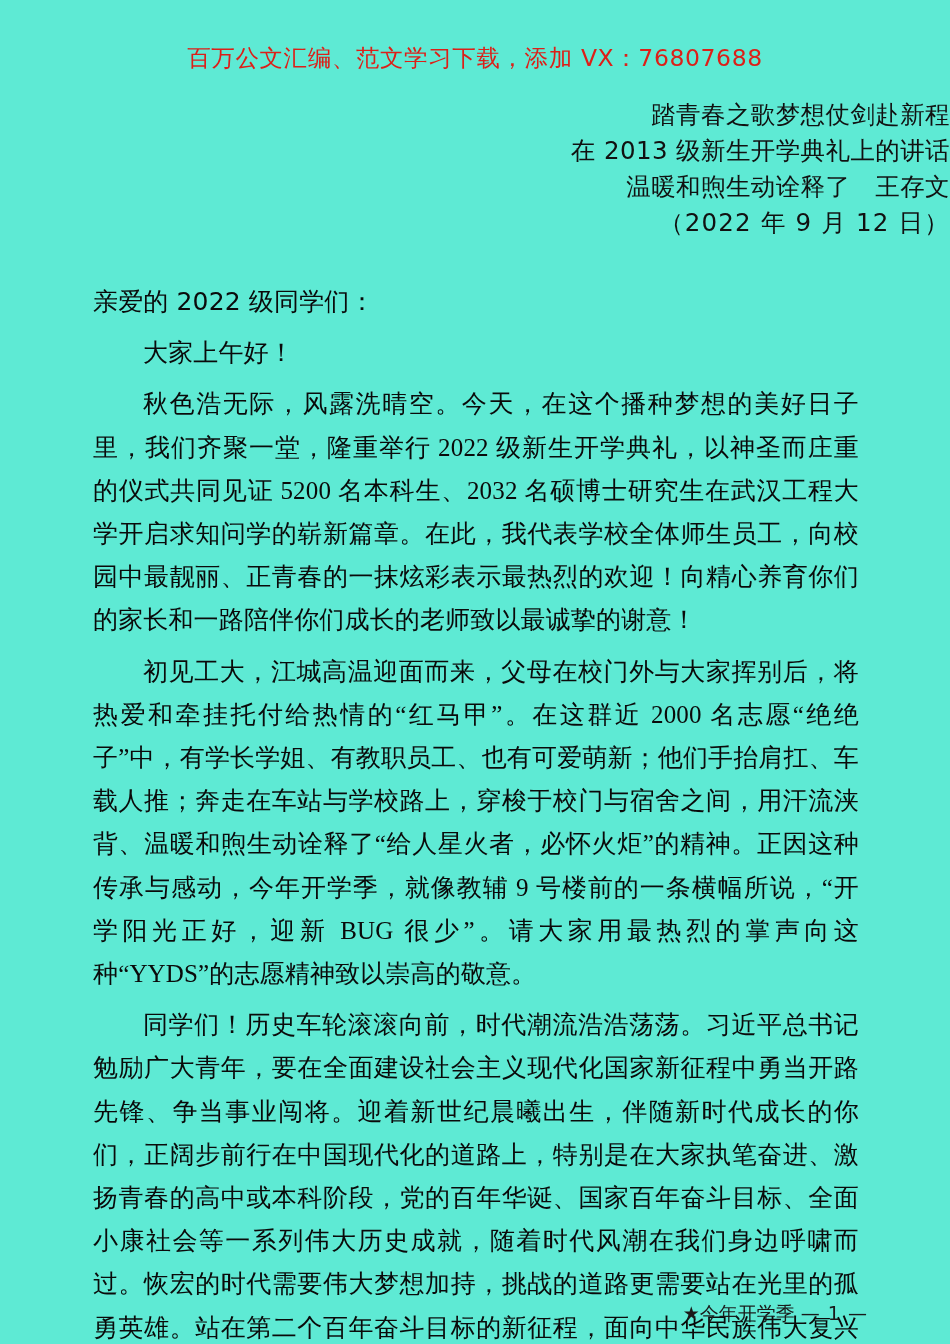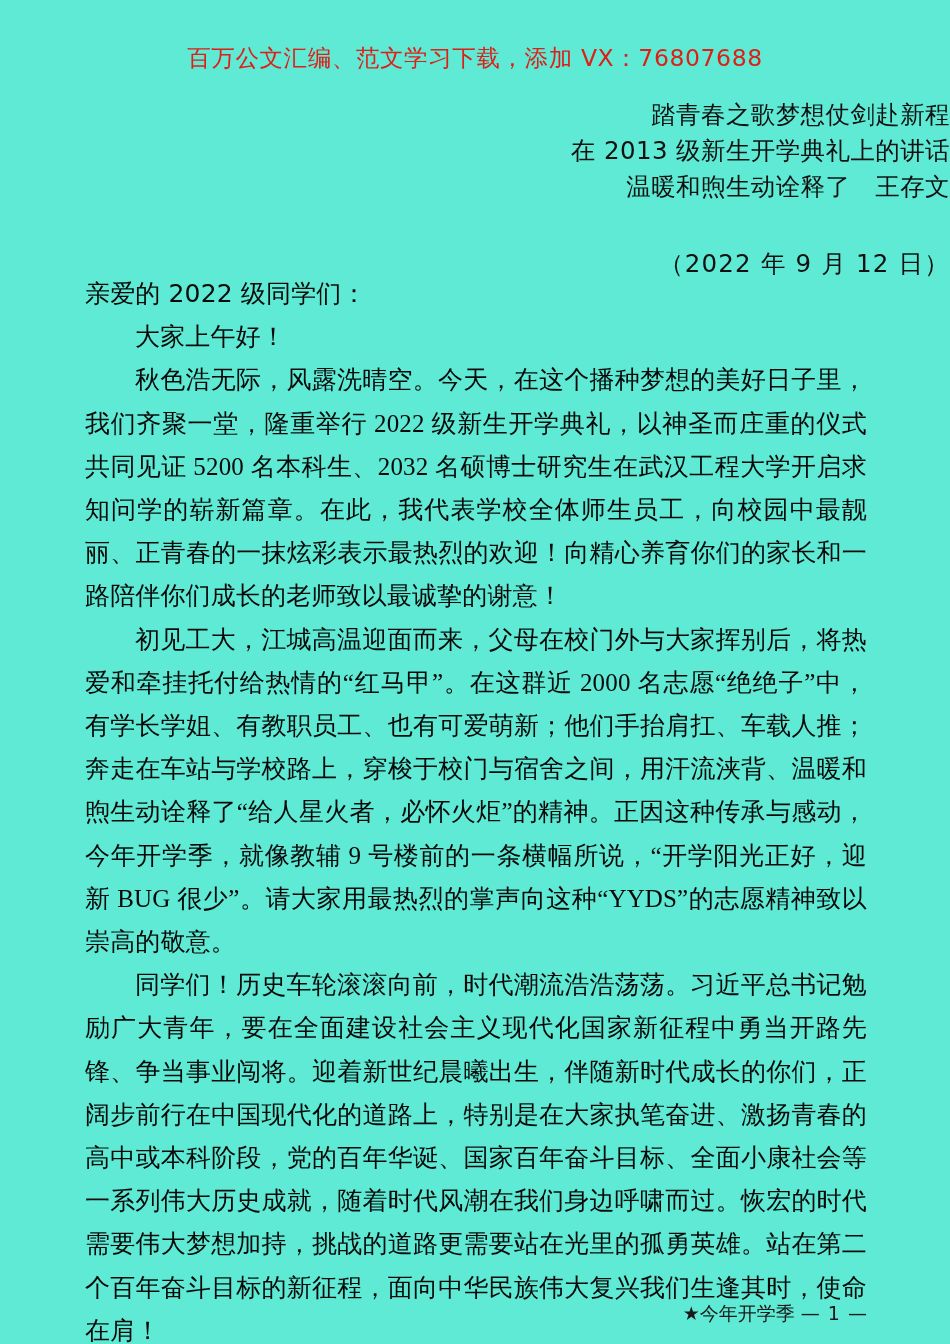--- a/index.html
+++ b/index.html
@@ -42,37 +42,36 @@
   }
   .title-line {
     font-size: 24.5px;
     line-height: 36px;
     letter-spacing: 0.4px;
     white-space: nowrap;
     color: #111111;
   }
   .title-line.date {
     letter-spacing: 1.2px;
-    margin-top: 41px;
   }
 
   
   .body-text {
     position: absolute;
     top: 272px;
     left: 85px;
     width: 782px;
   }
   .para {
     font-size: 25px;
     line-height: 43.2px;
     text-align: justify;
     text-justify: inter-ideograph;
     letter-spacing: 0.15px;
-    margin: 0;
+    margin: 8px;
     color: #0a0a0a;
   }
   .para.indent {
     text-indent: 2em;
     font-family: Liberation Serif, serif;
   }
 
   
   .footer {
     position: absolute;

